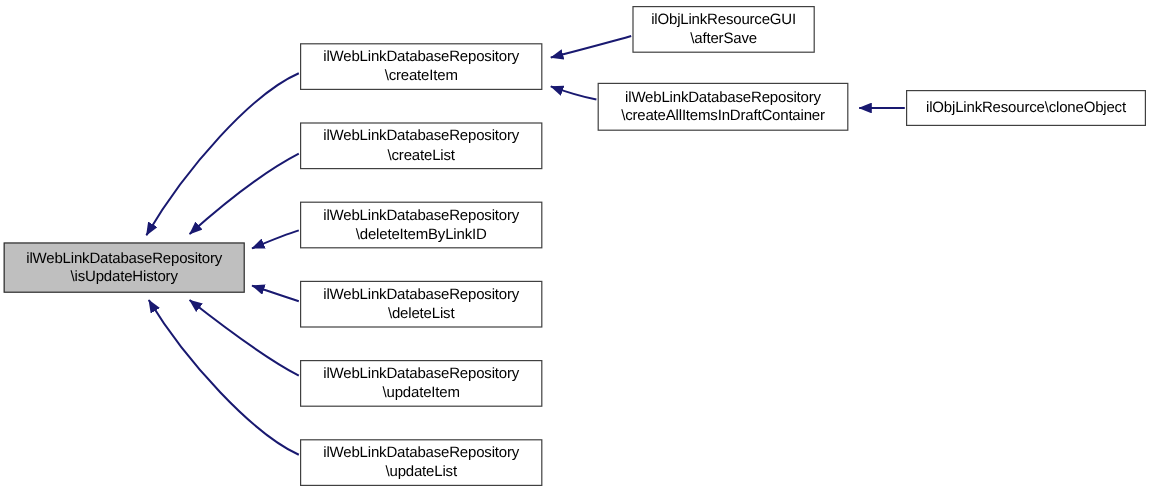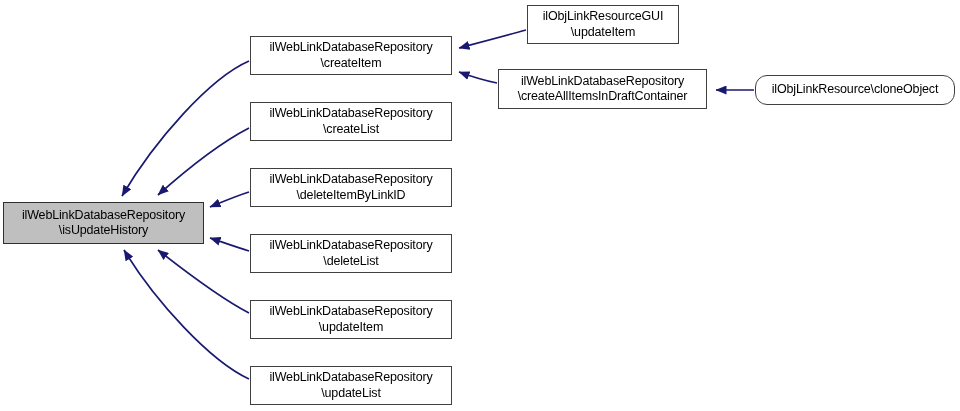--- a/index.html
+++ b/index.html
@@ -101,25 +101,25 @@
 \updateItem</span>
   </div>
 
   <div class="node" style="left:250px; top:366px; width:202px; height:39px;">
     <span class="label">ilWebLinkDatabaseRepository
 \updateList</span>
   </div>
 
   <div class="node" style="left:527px; top:5px; width:152px; height:39px;">
     <span class="label">ilObjLinkResourceGUI
-\updateItem</span>
+\afterSave</span>
   </div>
 
   <div class="node" style="left:498px; top:69px; width:209px; height:40px;">
     <span class="label">ilWebLinkDatabaseRepository
 \createAllItemsInDraftContainer</span>
   </div>
 
-  <div class="node" style="left:755px; top:75px; width:200px; height:30px;border-radius:12px;">
+  <div class="node" style="left:755px; top:75px; width:200px; height:30px;">
     <span class="label">ilObjLinkResource\cloneObject</span>
   </div>
 
 </div>
 
 </body></html>

